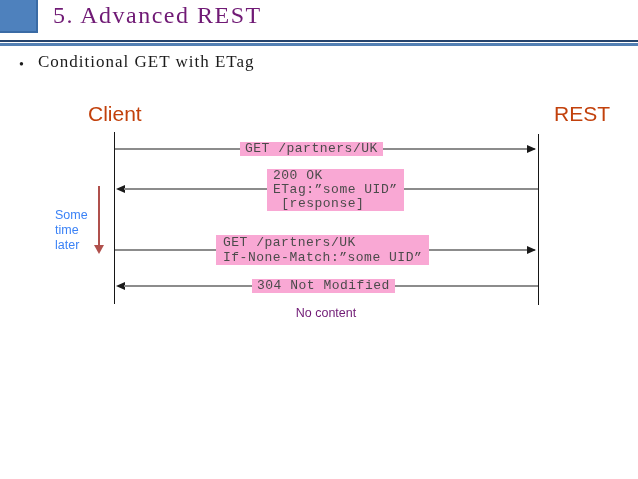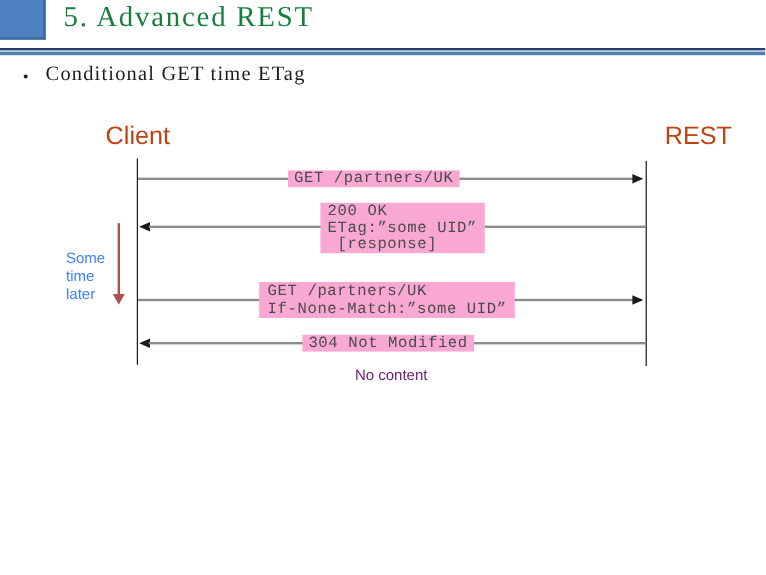--- a/index.html
+++ b/index.html
@@ -8,21 +8,21 @@
     font-family:"Liberation Sans",sans-serif;
   }
   
   .accent-square{
     position:absolute;left:0;top:0;width:36px;height:31px;
     background:#4E81BD;border-right:2px solid #3A6BA5;border-bottom:2px solid #3A6BA5;
   }
   .slide-title{
     position:absolute;left:53px;top:2px;
     font-family:"Liberation Serif",serif;font-size:24px;letter-spacing:1.5px;
-    color:#15803d;white-space:nowrap;
+    color:#701a75;white-space:nowrap;
   }
   .rule-dark{position:absolute;left:0;top:40px;width:638px;height:2px;background:#24426B;}
   .rule-blue{position:absolute;left:0;top:43px;width:638px;height:3px;background:#5380B4;}
   
   .bullet-dot{
     position:absolute;left:19px;top:57px;
     font-family:"Liberation Serif",serif;font-size:14px;color:#1b1b1b;
   }
   .bullet-text{
     position:absolute;left:38px;top:52px;
@@ -81,21 +81,21 @@
 <body>
 
 <div class="slide">
 
   <div class="accent-square"></div>
   <div class="slide-title">5. Advanced REST</div>
   <div class="rule-dark"></div>
   <div class="rule-blue"></div>
 
   <div class="bullet-dot">•</div>
-  <div class="bullet-text">Conditional GET time ETag</div>
+  <div class="bullet-text">Conditional GET with ETag</div>
 
   <div>
 
     <div class="actor actor-client">Client</div>
     <div class="actor actor-rest">REST</div>
 
     <div class="lifeline lifeline-client"></div>
     <div class="lifeline lifeline-rest"></div>
 
     <div class="msg-line m1-line"></div>

